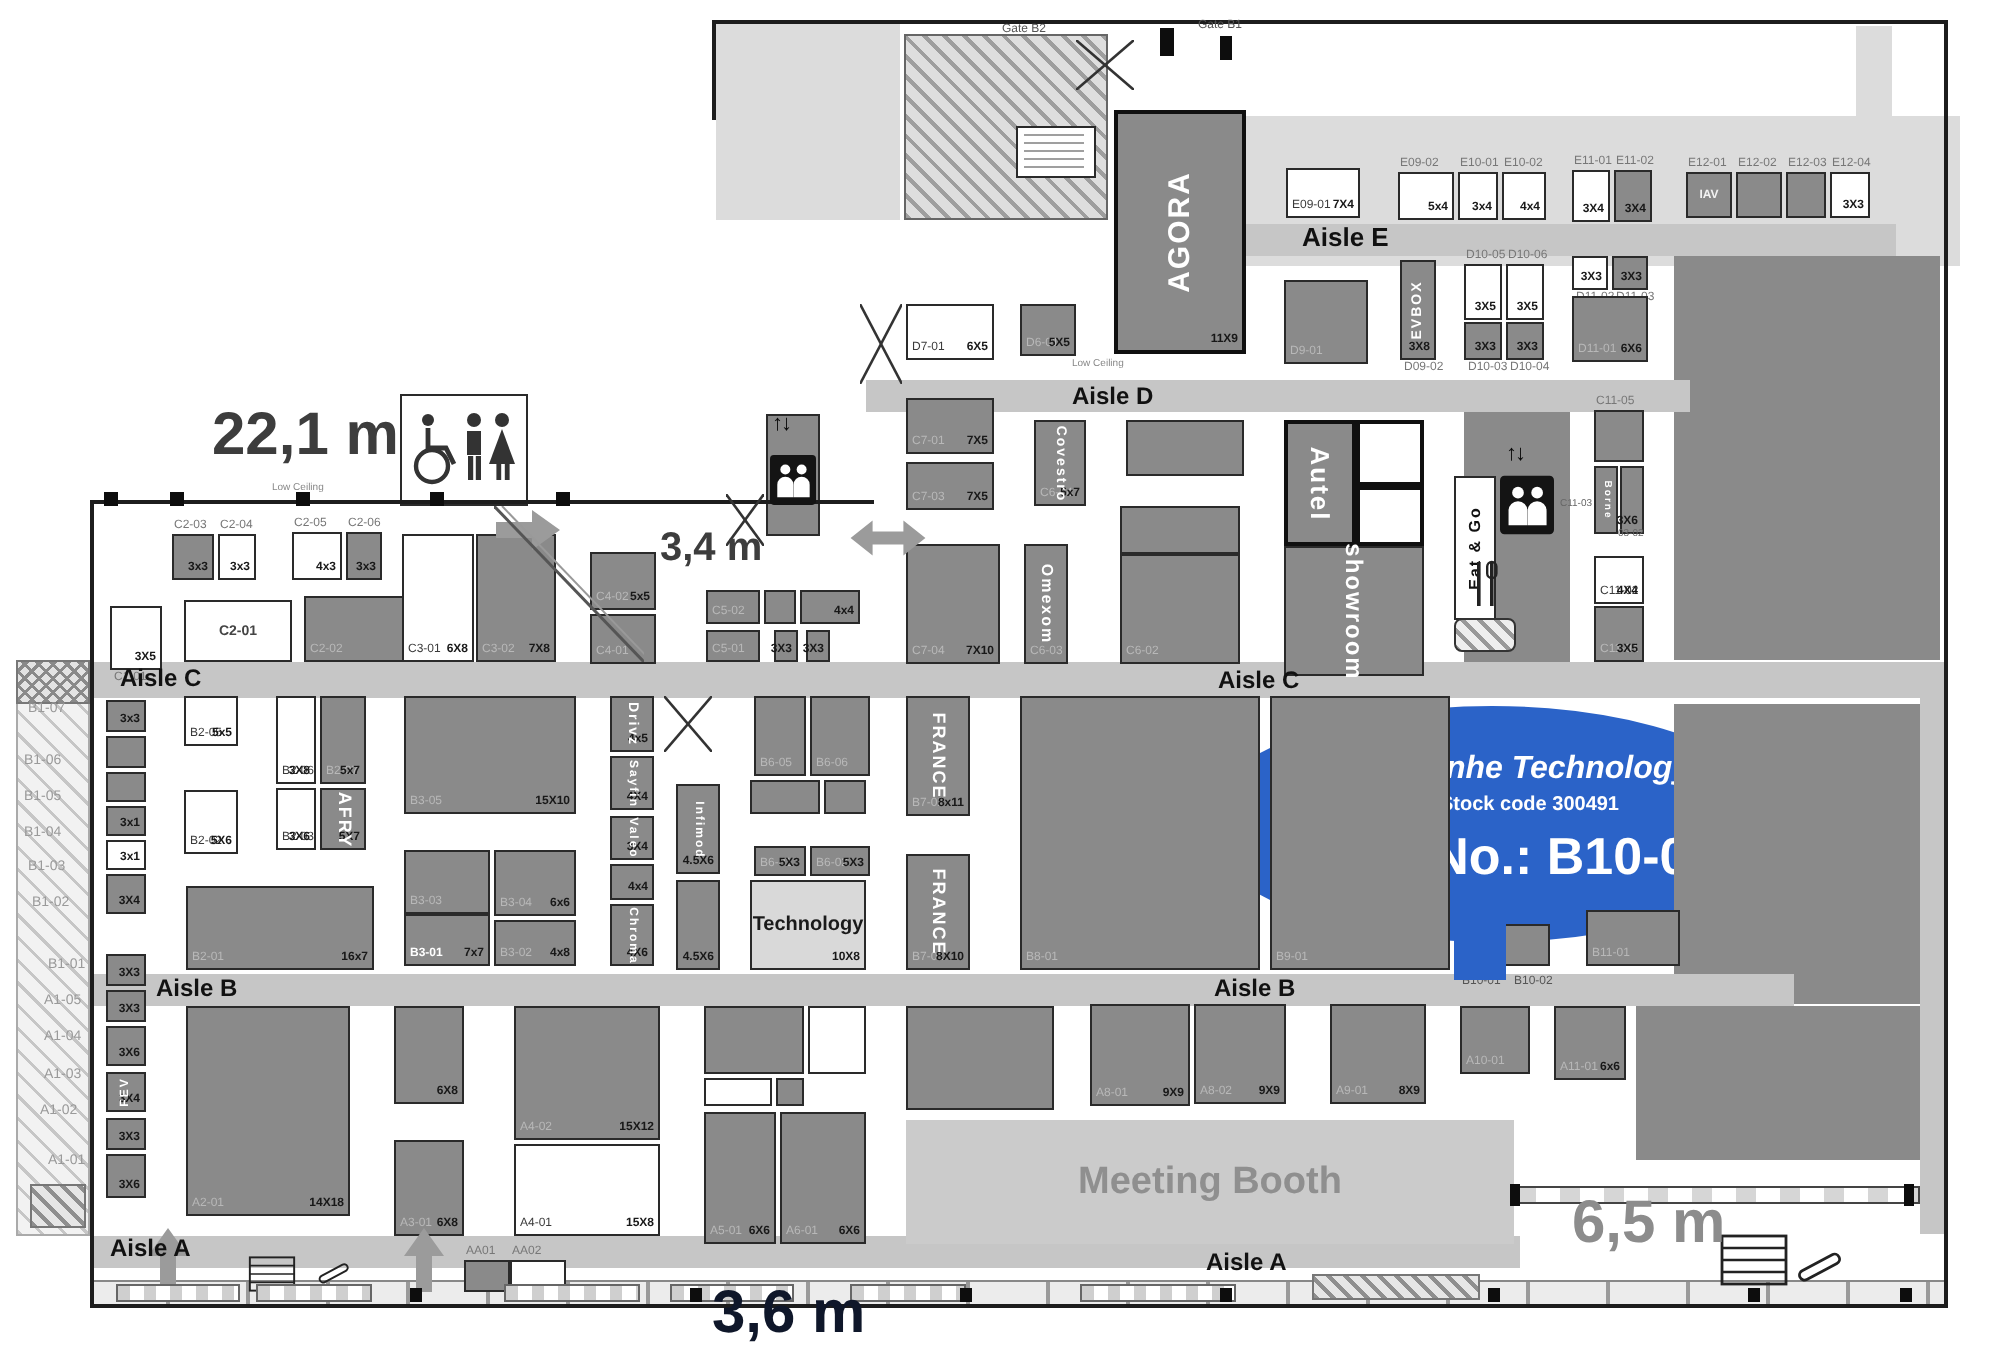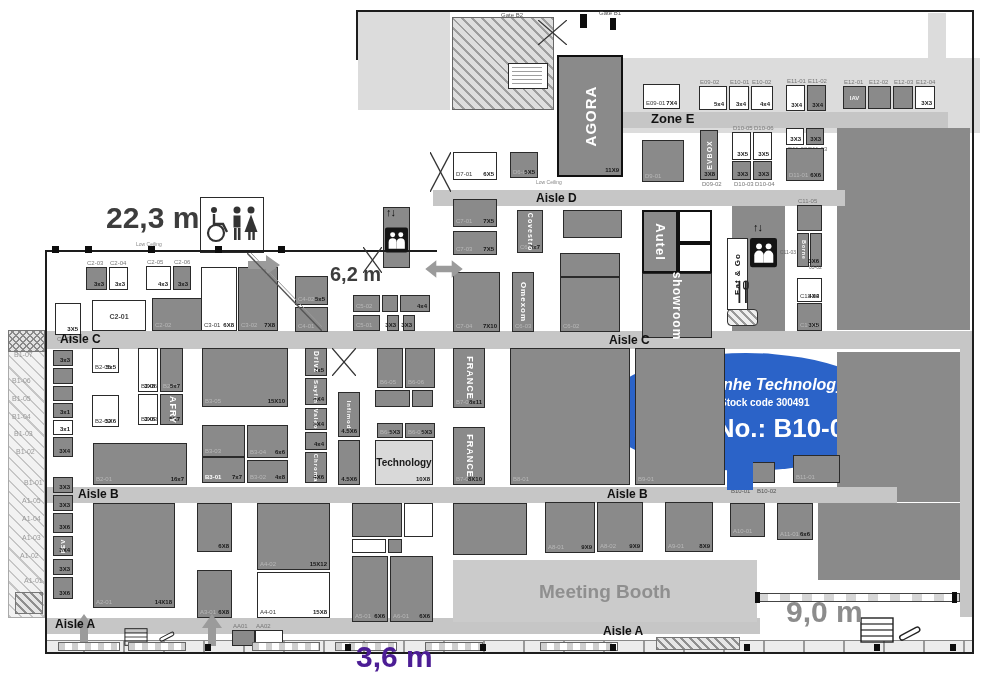--- a/index.html
+++ b/index.html
@@ -597,32 +597,32 @@
       <div class="icn tk" style="left: 610px; top: 644px; width: 6px; height: 7px;"></div>
       <div class="icn tk" style="left: 744px; top: 644px; width: 6px; height: 7px;"></div>
       <div class="icn tk" style="left: 874px; top: 644px; width: 6px; height: 7px;"></div>
       <div class="icn tk" style="left: 950px; top: 644px; width: 6px; height: 7px;"></div>
       <div class="icn tk" style="left: 755px; top: 592px; width: 5px; height: 11px;"></div>
       <div class="icn tk" style="left: 952px; top: 592px; width: 5px; height: 11px;"></div>
     </div>
   <div id="layer-texts">
       <div class="txt" style="left: 501px; top: 12px; font-size: 6px; color: rgb(85, 85, 85);">Gate B2</div>
       <div class="txt" style="left: 599px; top: 10px; font-size: 6px; color: rgb(85, 85, 85);">Gate B1</div>
-      <div class="txt" style="left: 651px; top: 112px; font-size: 13px; color: rgb(17, 17, 17); font-weight: bold;">Zone E</div>
+      <div class="txt" style="left: 651px; top: 112px; font-size: 13px; color: rgb(17, 17, 17); font-weight: bold;">Aisle E</div>
       <div class="txt" style="left: 536px; top: 192px; font-size: 12px; color: rgb(17, 17, 17); font-weight: bold;">Aisle D</div>
       <div class="txt" style="left: 60px; top: 333px; font-size: 12px; color: rgb(17, 17, 17); font-weight: bold;">Aisle C</div>
       <div class="txt" style="left: 609px; top: 334px; font-size: 12px; color: rgb(17, 17, 17); font-weight: bold;">Aisle C</div>
       <div class="txt" style="left: 78px; top: 488px; font-size: 12px; color: rgb(17, 17, 17); font-weight: bold;">Aisle B</div>
       <div class="txt" style="left: 607px; top: 488px; font-size: 12px; color: rgb(17, 17, 17); font-weight: bold;">Aisle B</div>
       <div class="txt" style="left: 55px; top: 618px; font-size: 12px; color: rgb(17, 17, 17); font-weight: bold;">Aisle A</div>
       <div class="txt" style="left: 603px; top: 625px; font-size: 12px; color: rgb(17, 17, 17); font-weight: bold;">Aisle A</div>
-      <div class="txt" style="left: 106px; top: 203px; font-size: 30px; color: rgb(61, 61, 61); font-weight: bold;">22,3 m</div>
-      <div class="txt" style="left: 330px; top: 264px; font-size: 20px; color: rgb(61, 61, 61); font-weight: bold;">6,2 m</div>
-      <div class="txt" style="left: 786px; top: 597px; font-size: 30px; color: rgb(140, 140, 140); font-weight: bold;">9,0 m</div>
-      <div class="txt" style="left: 356px; top: 642px; font-size: 30px; color: #4c1d95; font-weight: bold;">3,6 m</div>
+      <div class="txt" style="left: 106px; top: 203px; font-size: 30px; color: rgb(61, 61, 61); font-weight: bold;">22,1 m</div>
+      <div class="txt" style="left: 330px; top: 264px; font-size: 20px; color: rgb(61, 61, 61); font-weight: bold;">3,4 m</div>
+      <div class="txt" style="left: 786px; top: 597px; font-size: 30px; color: rgb(140, 140, 140); font-weight: bold;">6,5 m</div>
+      <div class="txt" style="left: 356px; top: 642px; font-size: 30px; color: #0f172a; font-weight: bold;">3,6 m</div>
       <div class="txt" style="left: 536px; top: 180px; font-size: 5px; color: rgb(136, 136, 136);">Low Ceiling</div>
       <div class="txt" style="left: 136px; top: 242px; font-size: 5px; color: rgb(136, 136, 136);">Low Ceiling</div>
       <div class="txt" style="left: 731px; top: 488px; font-size: 6px; color: rgb(85, 85, 85);">B10-01</div>
       <div class="txt" style="left: 757px; top: 488px; font-size: 6px; color: rgb(85, 85, 85);">B10-02</div>
       <div class="txt" style="left: 780px; top: 250px; font-size: 5px; color: rgb(102, 102, 102);">C11-03</div>
       <div class="txt" style="left: 809px; top: 265px; font-size: 5px; color: rgb(102, 102, 102);">03-02</div>
       <div class="txt" style="left: 14px; top: 351px; font-size: 7px; color: rgb(154, 154, 154);">B1-07</div>
       <div class="txt" style="left: 12px; top: 377px; font-size: 7px; color: rgb(154, 154, 154);">B1-06</div>
       <div class="txt" style="left: 12px; top: 395px; font-size: 7px; color: rgb(154, 154, 154);">B1-05</div>
       <div class="txt" style="left: 12px; top: 413px; font-size: 7px; color: rgb(154, 154, 154);">B1-04</div>

